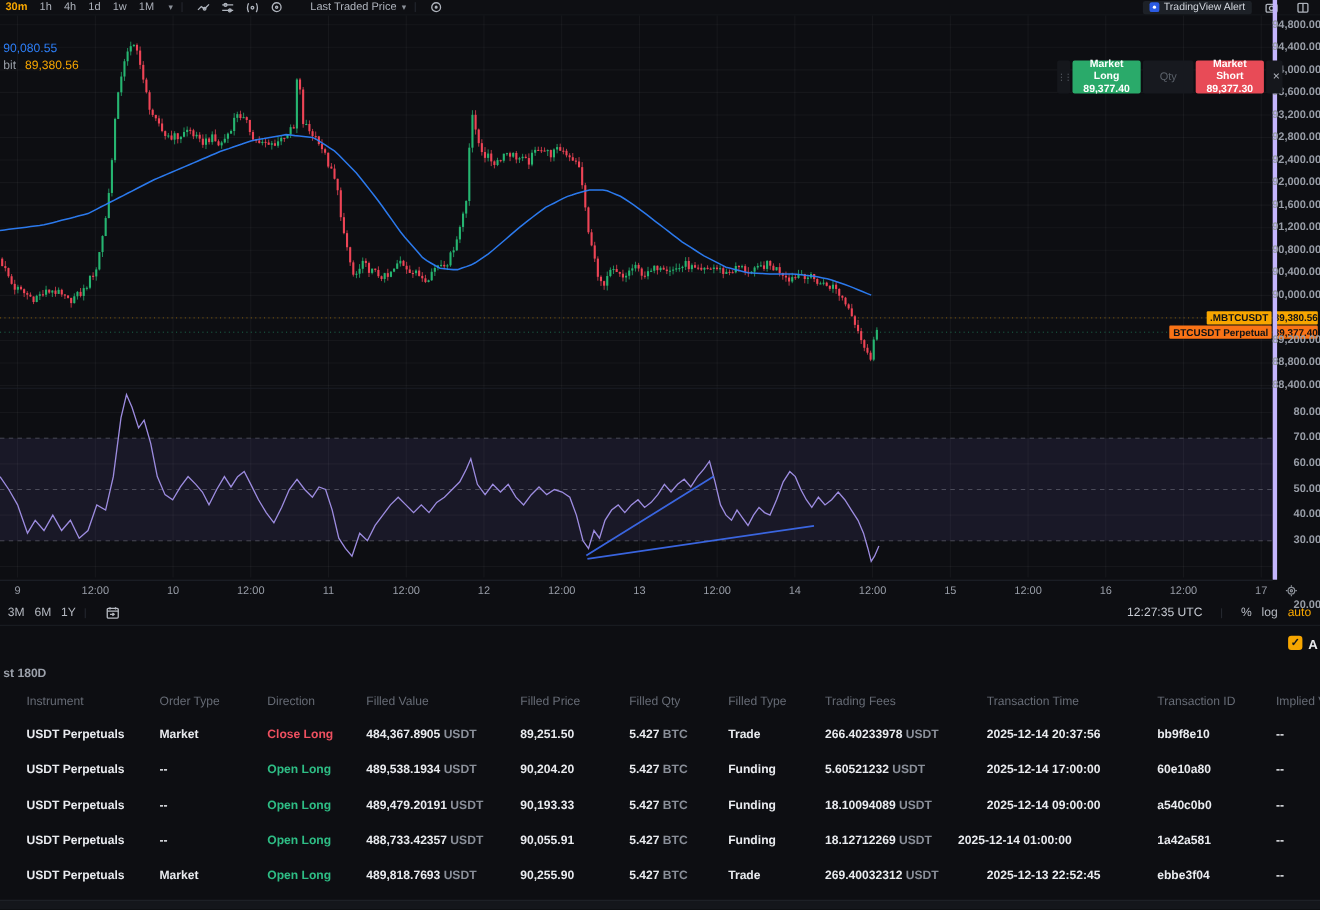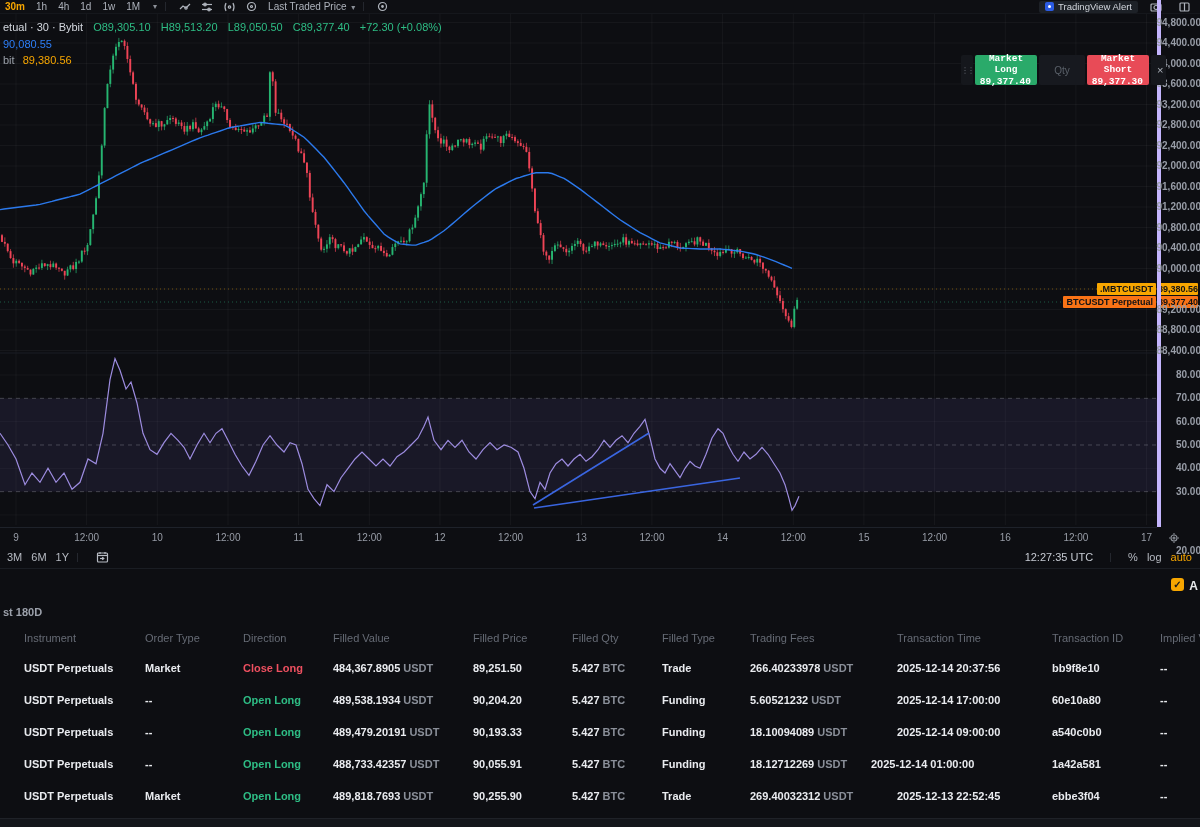--- a/index.html
+++ b/index.html
@@ -32,21 +32,21 @@
   .plabel{position:absolute;right:3px;font-size:10px;color:#989da7;white-space:nowrap;}
   .taxis{position:absolute;top:527px;left:0;width:1157px;height:19px;border-top:1px solid #1e222a;cursor:ew-resize;}
   .tlabel{position:absolute;top:4px;transform:translateX(-50%);font-size:10px;color:#989da7;}
   .axgear{position:absolute;left:1168px;top:530px;cursor:pointer;}
   .axgear svg{stroke:#8b9098;fill:none;stroke-width:1.1;}
   
   .widget{position:absolute;left:961px;top:55px;height:30px;display:flex;align-items:stretch;gap:2px;z-index:5;}
   .whandle{width:12px;background:#15171c;color:#6a6f78;font-size:8px;display:flex;align-items:center;
            justify-content:center;letter-spacing:-2px;cursor:grab;border-radius:2px;}
   .wbtn{width:62px;border:none;border-radius:2px;color:#fff;font-weight:700;font-size:9.5px;line-height:1.2;
-        display:flex;flex-direction:column;align-items:flex-end;justify-content:center;cursor:pointer;font-family:Liberation Mono, monospace;}
+        display:flex;flex-direction:column;align-items:center;justify-content:center;cursor:pointer;font-family:Liberation Sans, sans-serif;}
   .wlong{background:#2aaa6a;}
   .wshort{background:#e84b57;}
   .wqty{width:42px;background:#17191f;border:none;color:#5a6069;font-size:10px;text-align:center;
         border-radius:2px;font-family:inherit;}
   .wqty::placeholder{color:#5a6069;}
   .wx{width:15px;background:#15171c;border:none;color:#aeb3bc;font-size:11px;cursor:pointer;border-radius:2px;}
   
   .chipn{position:absolute;right:44px;height:12px;line-height:12px;font-size:9px;font-weight:700;
          color:#101216;padding:0 3px;border-radius:1px;white-space:nowrap;}
   .chipv{position:absolute;left:1158px;width:40px;height:12px;line-height:12px;font-size:9px;font-weight:700;
@@ -727,21 +727,21 @@
           <path d="M10,1 Q12,5 10,9"></path>
           <circle cx="6.5" cy="5" r="1.2"></circle>
         </svg>
       </span>
     <span class="ticon">
       <svg width="11" height="11" viewBox="0 0 11 11">
           <circle cx="5.5" cy="5.5" r="4"></circle>
           <circle cx="5.5" cy="5.5" r="1"></circle>
         </svg>
       </span>
-    <span style="margin-left:6px;cursor:pointer;">
+    <span style="margin-left:20px;cursor:pointer;">
       <span>Last Traded Price</span>
       <span class="caret">▾</span>
     </span>
     <span class="vsep"></span>
     <span class="ticon">
       <svg width="11" height="11" viewBox="0 0 11 11">
           <circle cx="5.5" cy="5.5" r="4"></circle>
           <circle cx="5.5" cy="5.5" r="0.8" fill="#aeb3bc"></circle>
         </svg>
       </span>
@@ -758,28 +758,20 @@
         </span>
       <span class="ticon">
         <svg width="11" height="10" viewBox="0 0 11 10">
             <rect x="1" y="1" width="9" height="8" rx="1"></rect>
             <line x1="5.5" y1="1" x2="5.5" y2="9"></line>
           </svg>
         </span>
     </span>
   </div>
 
-  <div class="legend1">
-    <span class="sym">etual · 30 · Bybit</span>
-    <span class="g">O89,305.10</span>
-    <span class="g">H89,513.20</span>
-    <span class="g">L89,050.50</span>
-    <span class="g">C89,377.40</span>
-    <span class="g">+72.30 (+0.08%)</span>
-  </div>
   <div class="legend2">90,080.55</div>
   <div class="legend3">
     <span class="pre">bit</span>
     <span class="val">89,380.56</span>
   </div>
 
   <div class="widget">
     <span class="whandle">⋮⋮</span>
     <button class="wbtn wlong">
       <span>Market Long</span>

